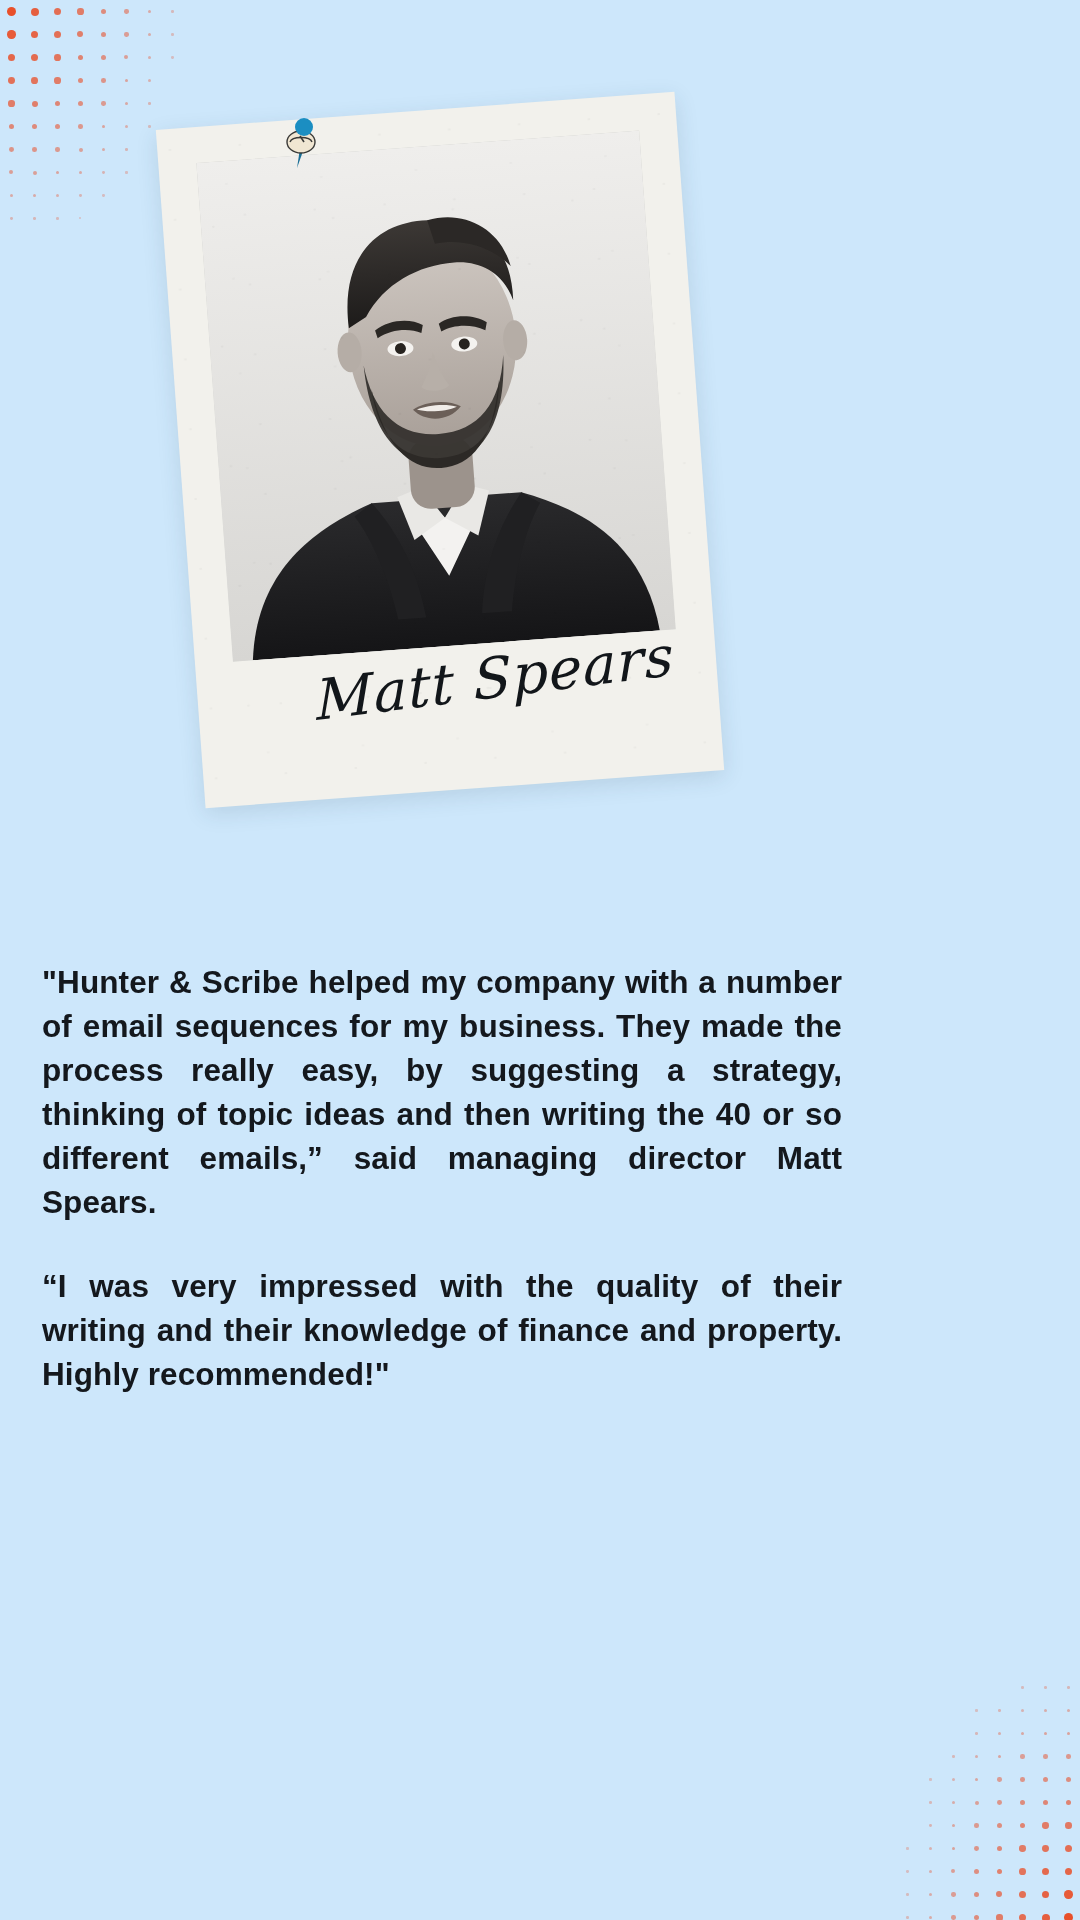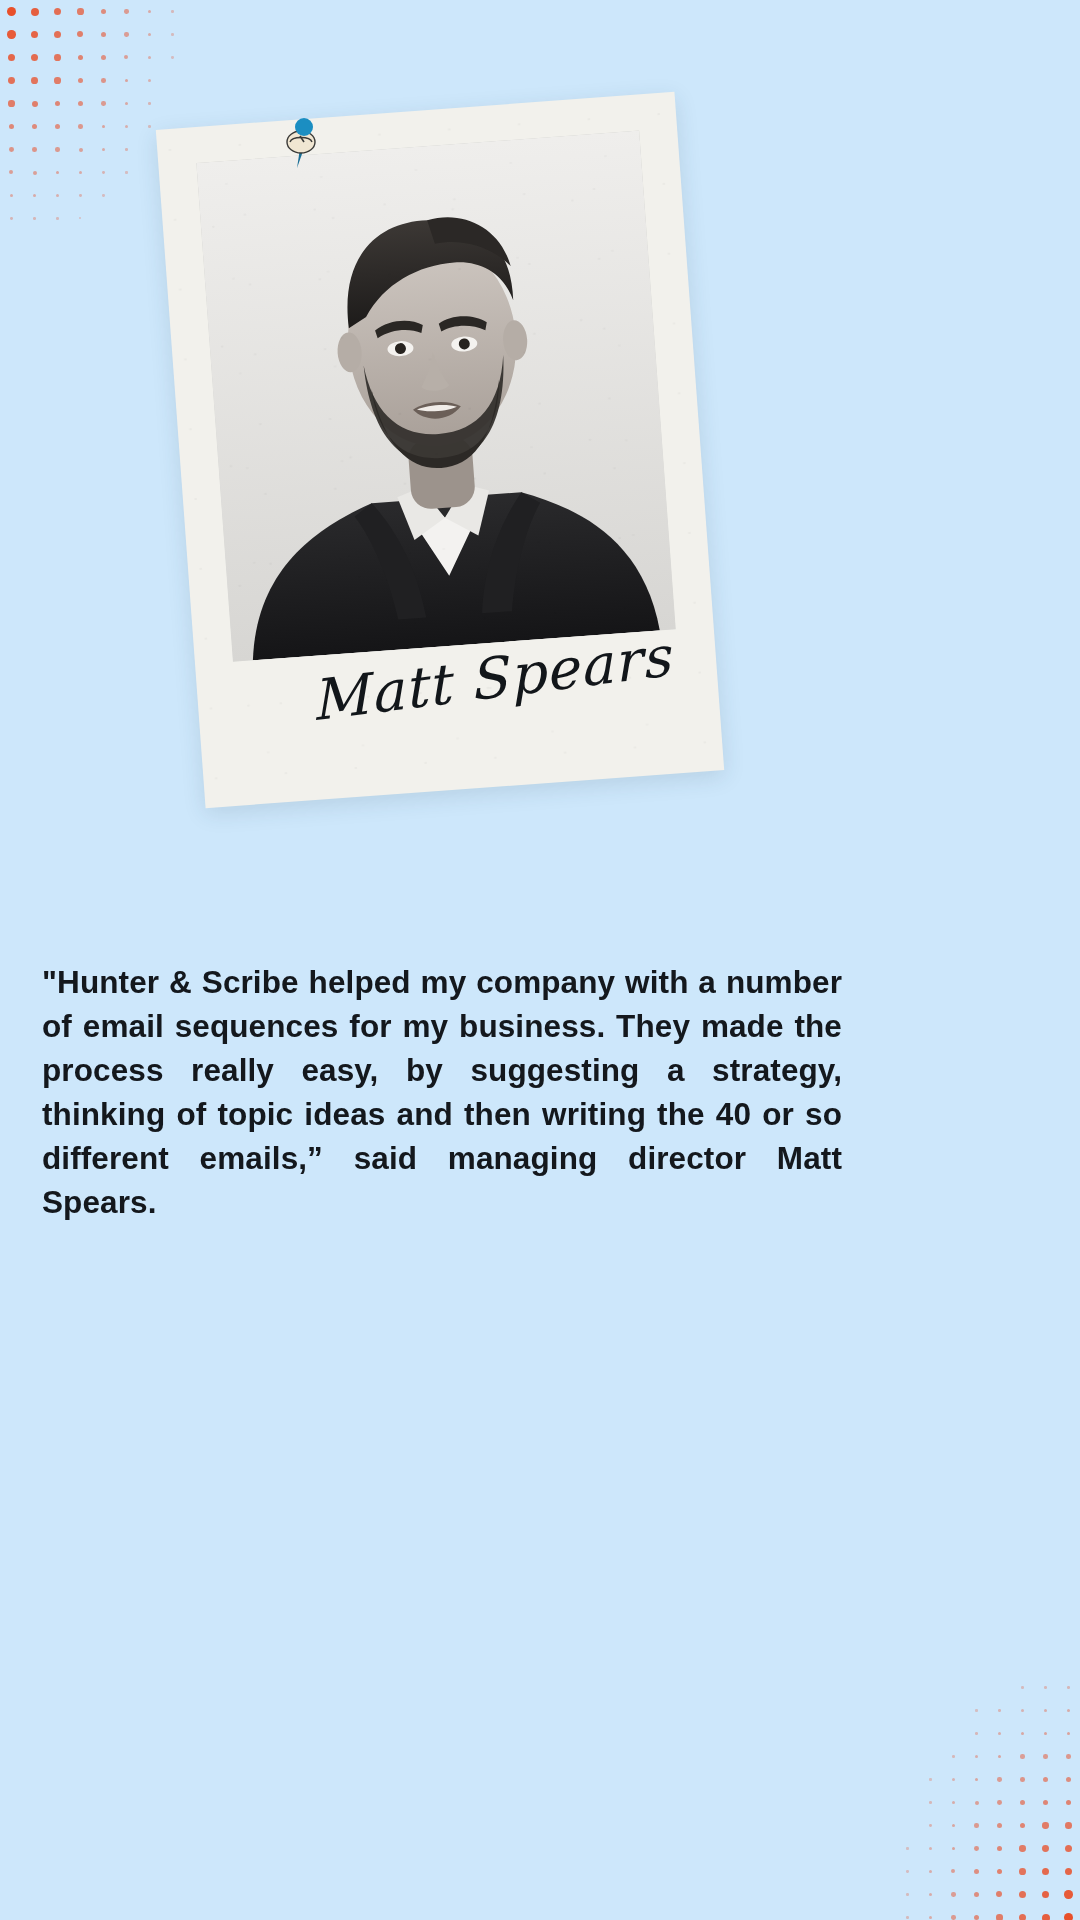--- a/index.html
+++ b/index.html
@@ -347,13 +347,14 @@
 <svg id="push-pin" viewBox="0 0 46 62">
   <path d="M23 30 L19 56 L24 42 Z" fill="#1b6f96"></path>
   <ellipse cx="23" cy="30" rx="14" ry="11" fill="#f0e6d2" stroke="#3a3a38" stroke-width="1.4"></ellipse>
   <path d="M12 30 C14 24 32 24 34 30" fill="none" stroke="#3a3a38" stroke-width="1.4"></path>
   <circle cx="26" cy="15" r="9" fill="#1b8ec2"></circle>
   <path d="M22 24 L26 30" stroke="#3a3a38" stroke-width="1.6" fill="none"></path>
 </svg>
 
 <div id="testimonial">
   <p>"Hunter &amp; Scribe helped my company with a number of email sequences for my business. They made the process really easy, by suggesting a strategy, thinking of topic ideas and then writing the 40 or so different emails,” said managing director Matt Spears.</p>
+  <p>“I was very impressed with the quality of their writing and their knowledge of finance and property. Highly recommended!"</p>
 </div>
 
 </body></html>

